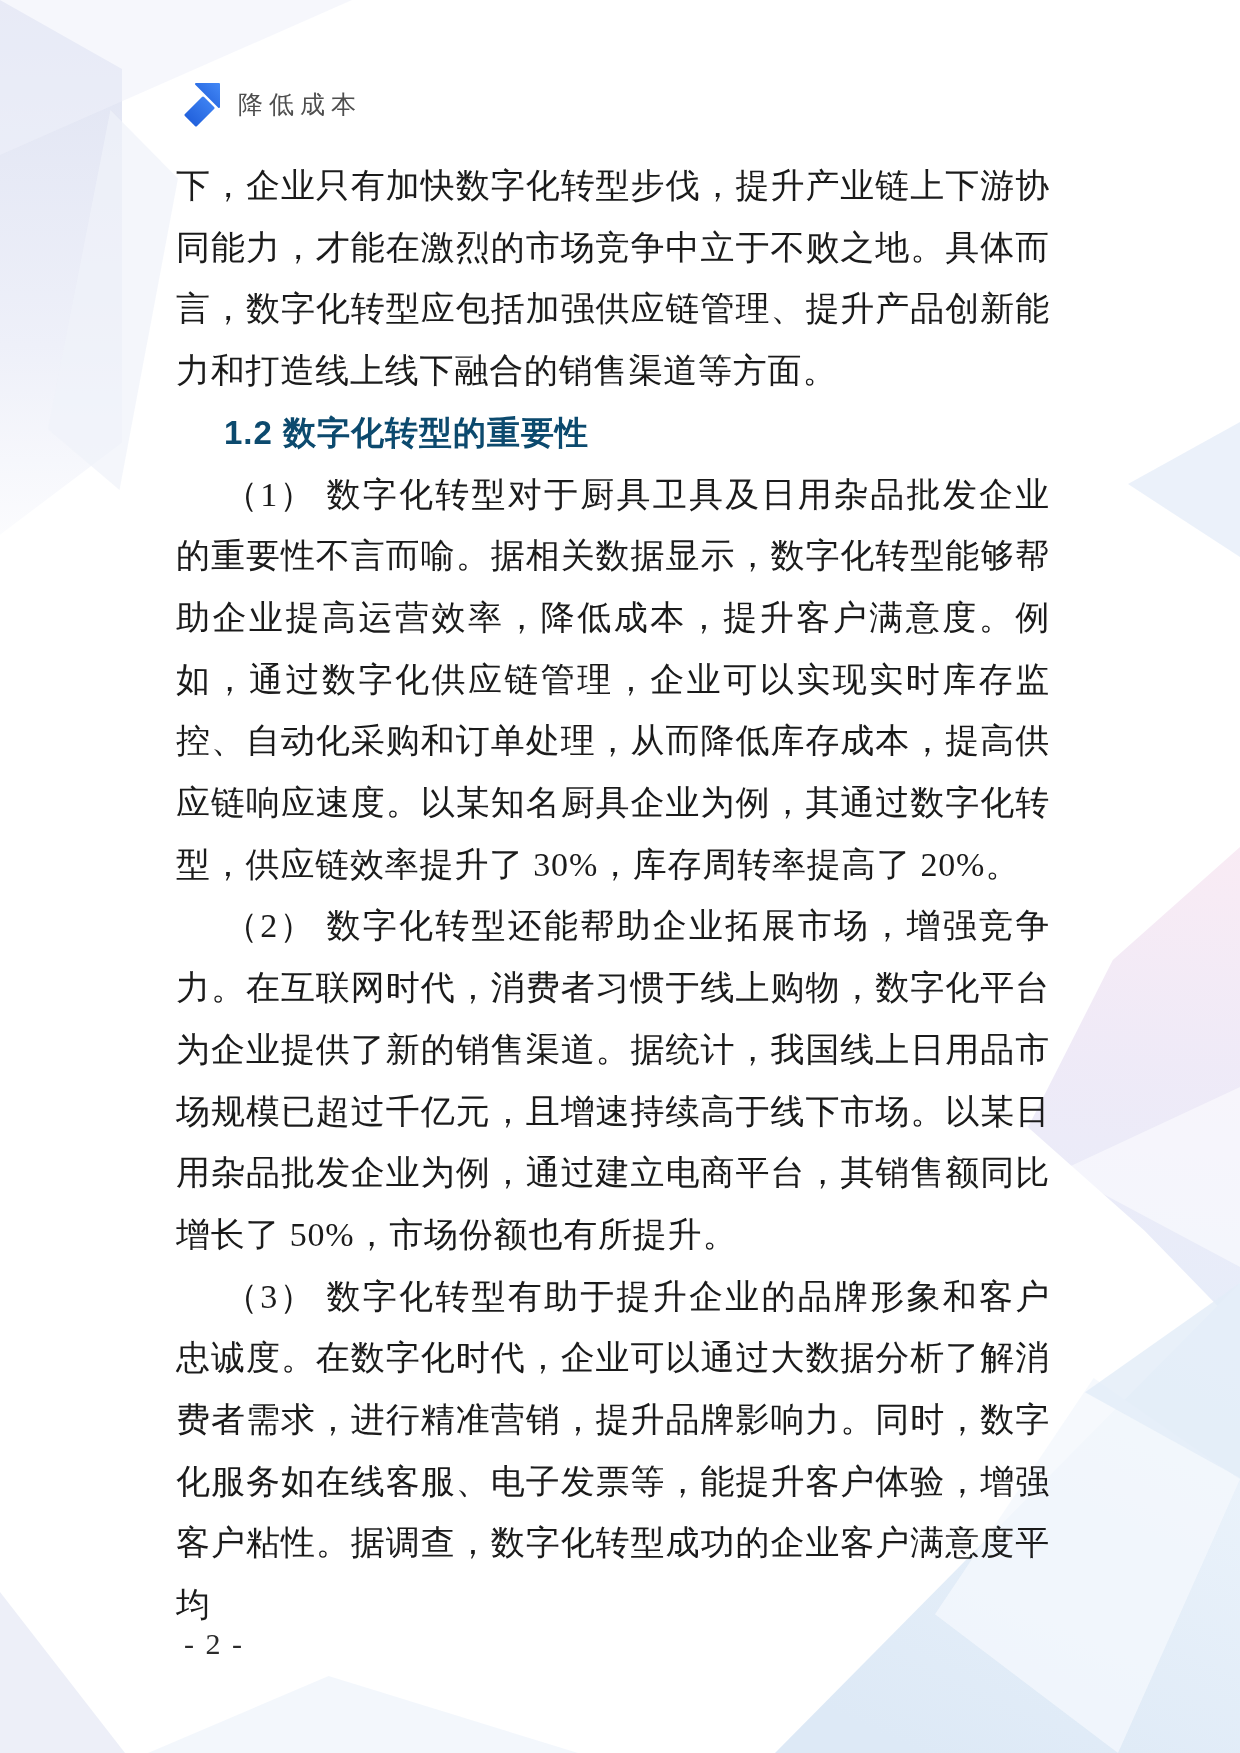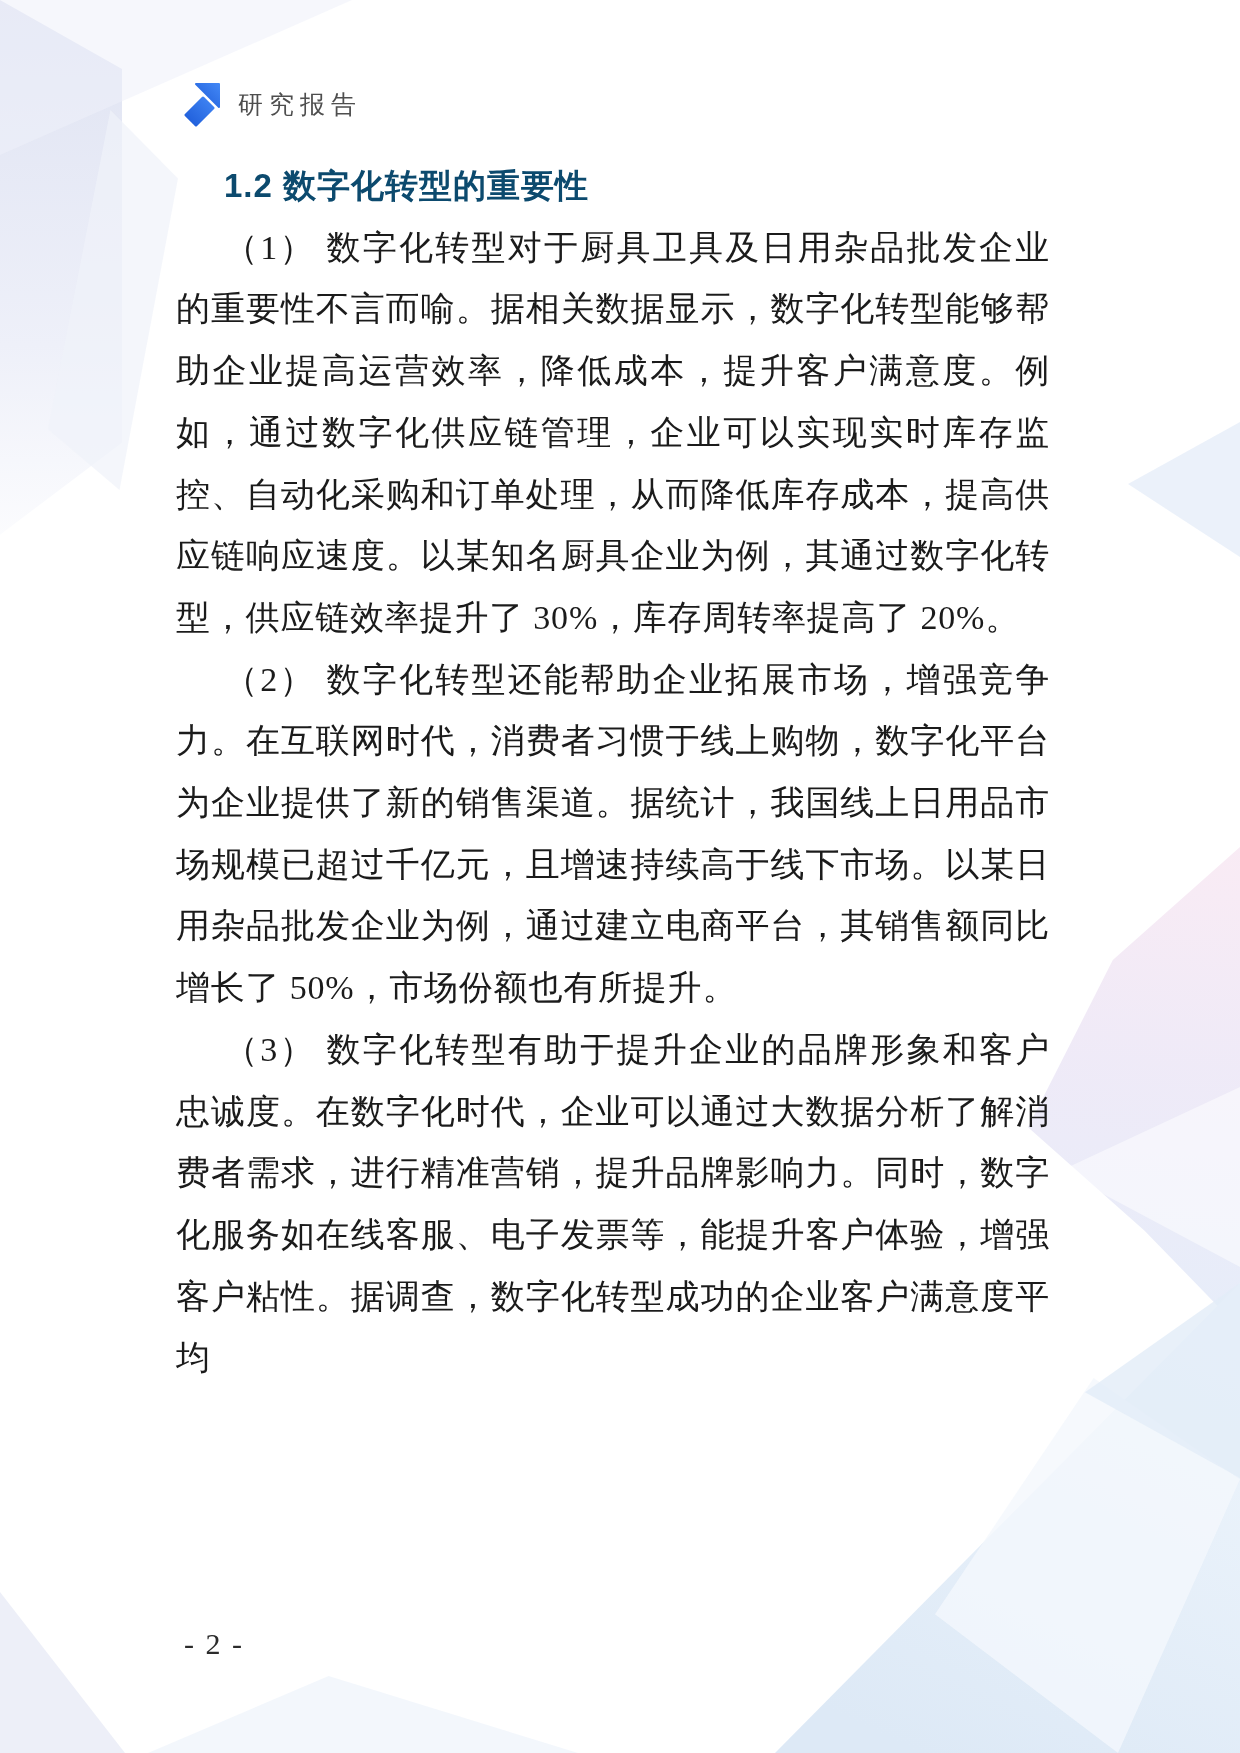--- a/index.html
+++ b/index.html
@@ -76,24 +76,25 @@
         <defs>
           <linearGradient id="lg" x1="0" y1="1" x2="1" y2="0">
             <stop offset="0" stop-color="#1d5bd8"></stop>
             <stop offset="1" stop-color="#4287f5"></stop>
           </linearGradient>
         </defs>
         <polygon points="13,1 36,1 36,24" fill="url(#lg)" stroke="url(#lg)" stroke-width="2" stroke-linejoin="round"></polygon>
         <path d="M3,32 L20,15 L30,25 L13,42 Z" fill="url(#lg)" stroke="url(#lg)" stroke-width="3" stroke-linejoin="round"></path>
       </svg>
     </span>
-    <span class="title">研究报告</span>
+    <span class="title">降低成本</span>
   </header>
 
   <main class="doc">
+    <p class="para">下，企业只有加快数字化转型步伐，提升产业链上下游协同能力，才能在激烈的市场竞争中立于不败之地。具体而言，数字化转型应包括加强供应链管理、提升产品创新能力和打造线上线下融合的销售渠道等方面。</p>
     <h2 class="heading">1.2 数字化转型的重要性</h2>
     <p class="para indent">（1） 数字化转型对于厨具卫具及日用杂品批发企业的重要性不言而喻。据相关数据显示，数字化转型能够帮助企业提高运营效率，降低成本，提升客户满意度。例如，通过数字化供应链管理，企业可以实现实时库存监控、自动化采购和订单处理，从而降低库存成本，提高供应链响应速度。以某知名厨具企业为例，其通过数字化转型，供应链效率提升了 30%，库存周转率提高了 20%。</p>
     <p class="para indent">（2） 数字化转型还能帮助企业拓展市场，增强竞争力。在互联网时代，消费者习惯于线上购物，数字化平台为企业提供了新的销售渠道。据统计，我国线上日用品市场规模已超过千亿元，且增速持续高于线下市场。以某日用杂品批发企业为例，通过建立电商平台，其销售额同比增长了 50%，市场份额也有所提升。</p>
     <p class="para indent">（3） 数字化转型有助于提升企业的品牌形象和客户忠诚度。在数字化时代，企业可以通过大数据分析了解消费者需求，进行精准营销，提升品牌影响力。同时，数字化服务如在线客服、电子发票等，能提升客户体验，增强客户粘性。据调查，数字化转型成功的企业客户满意度平均</p>
   </main>
 
   <footer class="ftr">
     <span class="pagenum">- 2 -</span>
   </footer>
 

